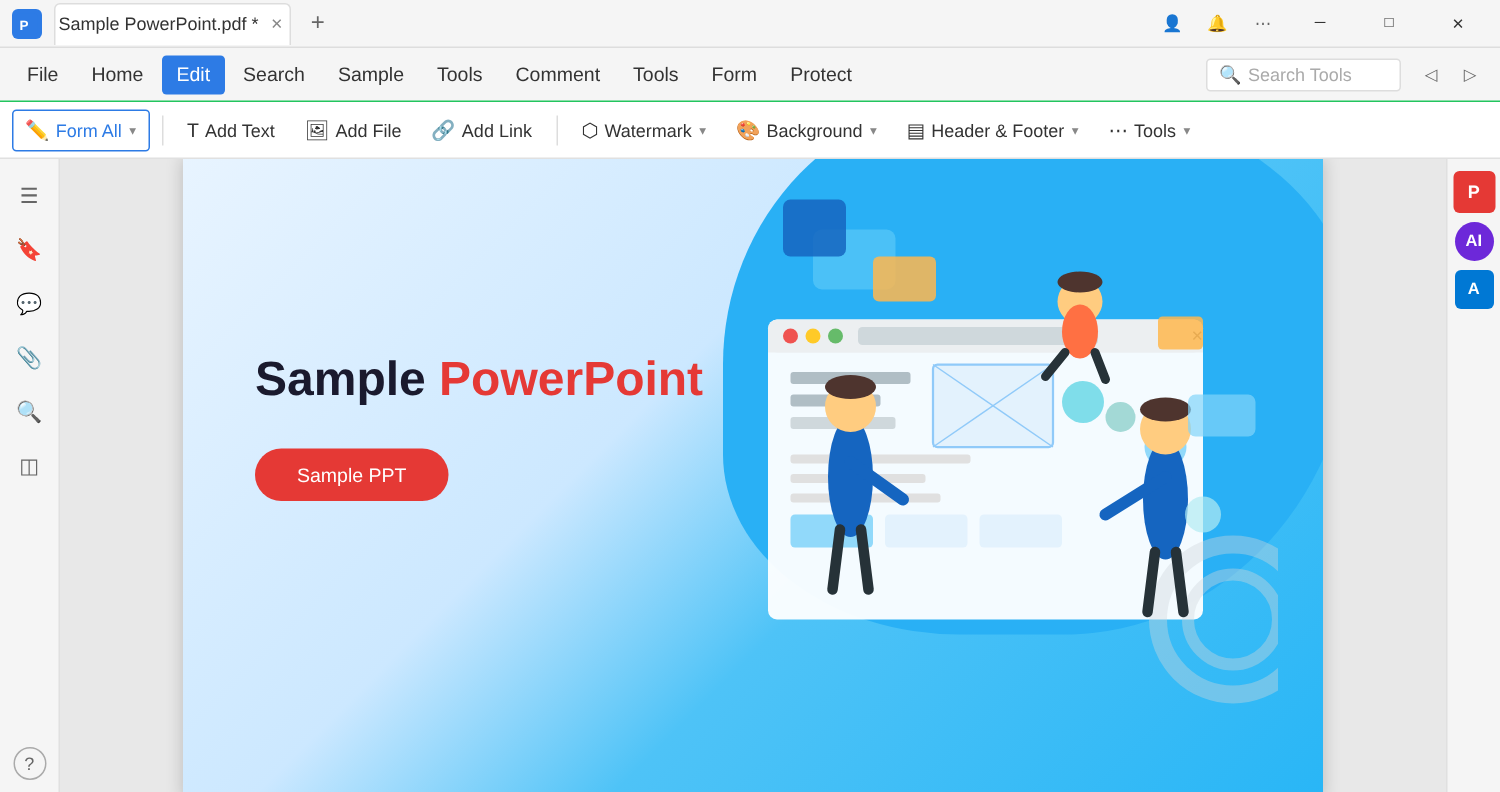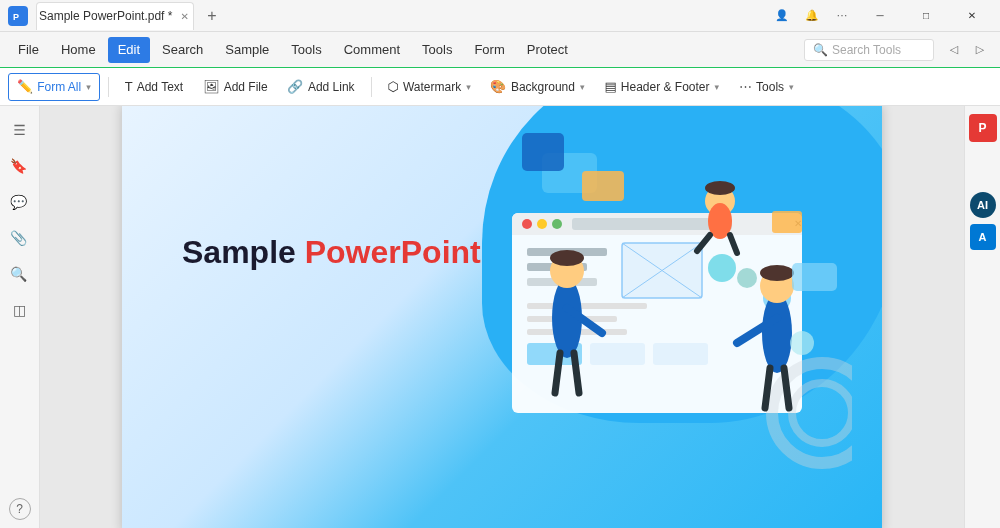--- a/index.html
+++ b/index.html
@@ -94,21 +94,21 @@
     }
     .slide-blob {
       position: absolute; right: -20px; top: -40px;
       width: 420px; height: 360px;
       background: #29b0f5;
       border-radius: 50% 60% 55% 45% / 60% 50% 70% 40%;
     }
 
     
     .slide-text {
-      position: absolute; left: 60px; top: 130px;
+      position: absolute; left: 48px; top: 130px;
     }
     .slide-title {
       font-size: 32px; font-weight: 900; line-height: 1.2;
     }
     .slide-title-black { color: #1a1a2e; }
     .slide-title-red { color: #e53935; }
     .slide-btn {
       margin-top: 28px; background: #e53935; color: white;
       padding: 10px 28px; border-radius: 20px; font-size: 13px;
       display: inline-block; cursor: pointer; font-weight: 500;
@@ -118,21 +118,21 @@
     .right-sidebar {
       width: 36px; background: #f5f5f5; display: flex; flex-direction: column;
       align-items: center; padding-top: 8px; gap: 6px; border-left: 1px solid #e0e0e0;
       flex-shrink: 0;
     }
     .right-icon {
       width: 28px; height: 28px; display: flex; align-items: center; justify-content: center;
       border-radius: 4px; cursor: pointer; font-size: 13px;
     }
     .right-icon.red-bg { background: #e53935; color: white; }
-    .right-icon.blue-ai { background: #0c4a6e; color: white; border-radius: 50%; width: 26px; height: 26px; font-size: 11px; font-weight: bold; margin-top: 44px; }
+    .right-icon.blue-ai { background: #6d28d9; color: white; border-radius: 50%; width: 26px; height: 26px; font-size: 11px; font-weight: bold; }
     .right-icon.blue-ms { background: #0078d4; color: white; border-radius: 4px; width: 26px; height: 26px; font-size: 11px; font-weight: bold; }
 
     
     .slide-illustration {
       position: absolute; right: 30px; top: 20px; width: 370px; height: 390px;
     }
   </style>
 </head>
 <body>
 
@@ -320,20 +320,21 @@
           <circle cx="320" cy="220" r="12" fill="#b2ebf2" opacity="0.7"></circle>
         </svg>
       </div>
 
       <div class="slide-text">
         <div class="slide-title">
           <span class="slide-title-black">Sample</span>
           <span style="color:#1a1a2e; font-weight:900;"> </span>
           <span class="slide-title-red">PowerPoint</span>
         </div>
+        <div class="slide-btn">Sample PPT</div>
       </div>
     </div>
   </div>
 
   <div class="right-sidebar">
     <div class="right-icon red-bg" style="font-weight:bold; font-size:12px;">P</div>
     <div class="right-icon blue-ai">AI</div>
     <div class="right-icon blue-ms">A</div>
   </div>
 

